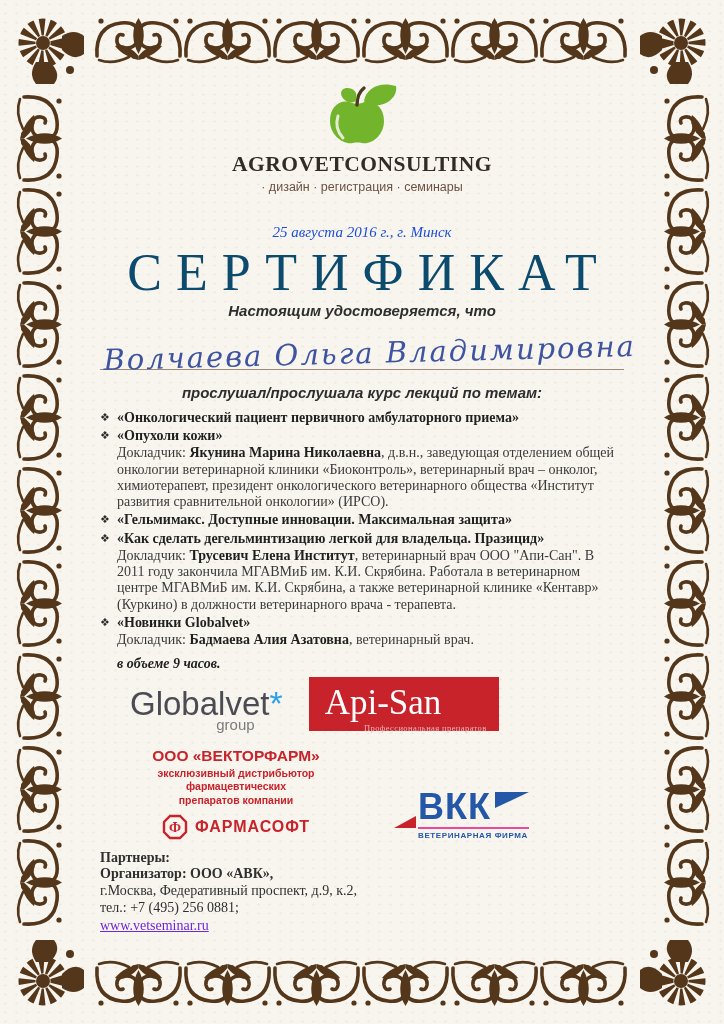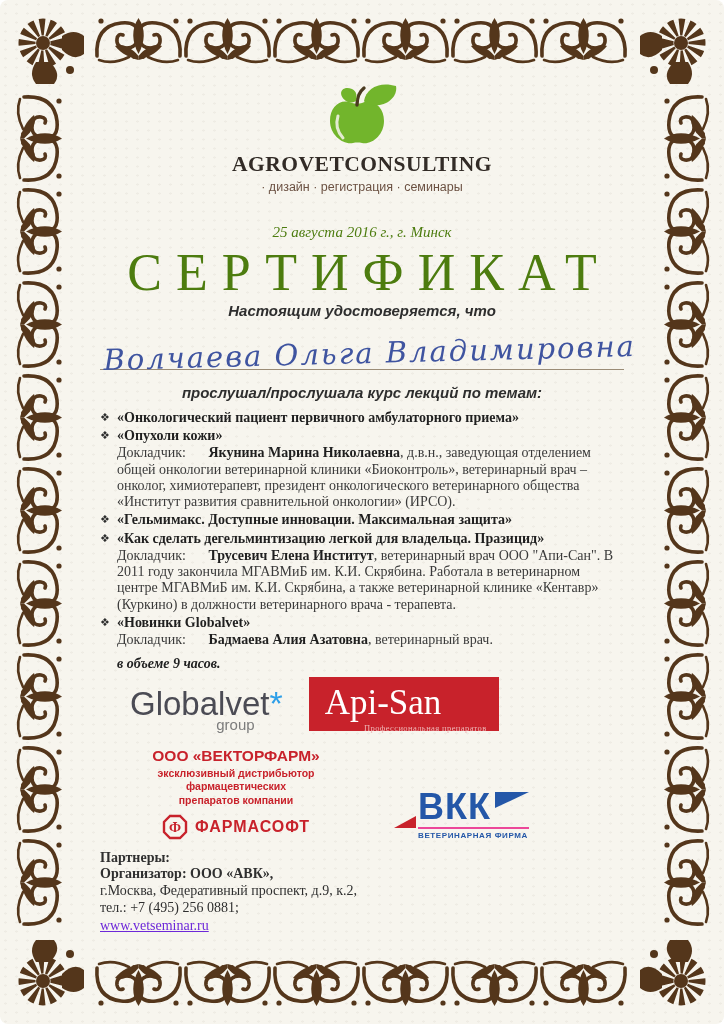--- a/index.html
+++ b/index.html
@@ -1,47 +1,47 @@
 <!DOCTYPE html>
 <html><head>
 <meta charset="utf-8">
 <style>
   html,body{margin:0;padding:0;background:#ffffff;}
   .page{
     position:relative;width:724px;height:1024px;margin:0 auto;
     background:#f7f5ee;overflow:hidden;
-    font-family:"Liberation Serif",serif;color:#3a3a3a;border-radius:8px;
+    font-family:"Liberation Serif",serif;color:#3a3a3a;
   }
   .page::before{
     content:"";position:absolute;inset:0;pointer-events:none;
     background-image:radial-gradient(rgba(120,110,90,0.07) 1px, transparent 1.6px);
     background-size:11px 9px;
   }
   .border-svg{position:absolute;inset:0;pointer-events:none;}
   .content{position:absolute;left:100px;top:84px;width:524px;}
   .header{text-align:center;}
   .brand{font-weight:700;font-size:21.5px;letter-spacing:.5px;color:#322b26;margin-top:2px;}
   .tagline{font-family:"Liberation Sans",sans-serif;font-size:12.5px;color:#6b5142;margin-top:3px;}
-  .date{text-align:center;font-style:italic;font-size:15px;margin-top:30px;color:#4d7c0f;}
-  .title{text-align:center;font-size:52px;letter-spacing:14px;text-indent:14px;color:#4d7c0f;margin-top:2px;font-weight:400;white-space:nowrap;}
+  .date{text-align:center;font-style:italic;font-size:15px;margin-top:30px;color:#1d4ed8;}
+  .title{text-align:center;font-size:52px;letter-spacing:14px;text-indent:14px;color:#0c4a6e;margin-top:2px;font-weight:400;white-space:nowrap;}
   .certify{text-align:center;font-family:"Liberation Sans",sans-serif;font-style:italic;font-weight:700;font-size:15px;color:#2e2e2e;}
   .name-row{margin-top:4px;border-bottom:1px solid #9b8c76;height:46px;position:relative;}
   .name{
     position:absolute;left:4px;bottom:-8px;white-space:nowrap;
     font-family:"DejaVu Serif",serif;font-style:italic;font-size:29px;
     color:#3f54a0;letter-spacing:2px;transform:rotate(-1.5deg);transform-origin:left bottom;
   }
   .course{text-align:center;font-family:"Liberation Sans",sans-serif;font-style:italic;font-weight:700;font-size:15px;color:#2e2e2e;margin-top:14px;}
   .topics{margin-top:9px;font-size:14px;line-height:1.16;}
   .topic{display:flex;margin-top:2px;}
   .bullet{flex:0 0 17px;width:17px;font-family:"DejaVu Sans",sans-serif;font-size:11px;color:#2d2d2d;padding-top:2px;}
   .topic-body{flex:1;}
   .topic-title{font-weight:700;color:#1f1f1f;margin-top:34px;}
   .speaker{color:#3a3a3a;margin-top:1px;}
-  .speaker b{color:#1f1f1f;margin-left:19px;}
+  .speaker b{color:#1f1f1f;}
   .duration{font-style:italic;font-weight:700;font-size:14px;margin:8px 0 0 17px;color:#222;}
   .logos1{display:flex;align-items:center;gap:26px;margin:2px 0 0 30px;}
   .globalvet{padding-top:10px;}
   .gv-line{font-family:"Liberation Sans",sans-serif;font-size:33px;color:#4b4b54;white-space:nowrap;}
   .gv-star{color:#2e9fe8;font-size:34px;}
   .gv-group{font-family:"Liberation Sans",sans-serif;font-size:15px;color:#7c7c7c;text-align:right;margin-top:-7px;padding-right:28px;}
   .apisan{width:190px;height:54px;background:#c8222b;color:#fff;box-sizing:border-box;padding:6px 12px 0 16px;}
   .apisan-name{font-size:35px;line-height:1.15;}
   .apisan-sub{font-size:8.5px;color:#edb3b3;text-align:right;letter-spacing:.4px;}
   .logos2{display:flex;align-items:flex-end;gap:40px;margin:14px 0 0 12px;}

